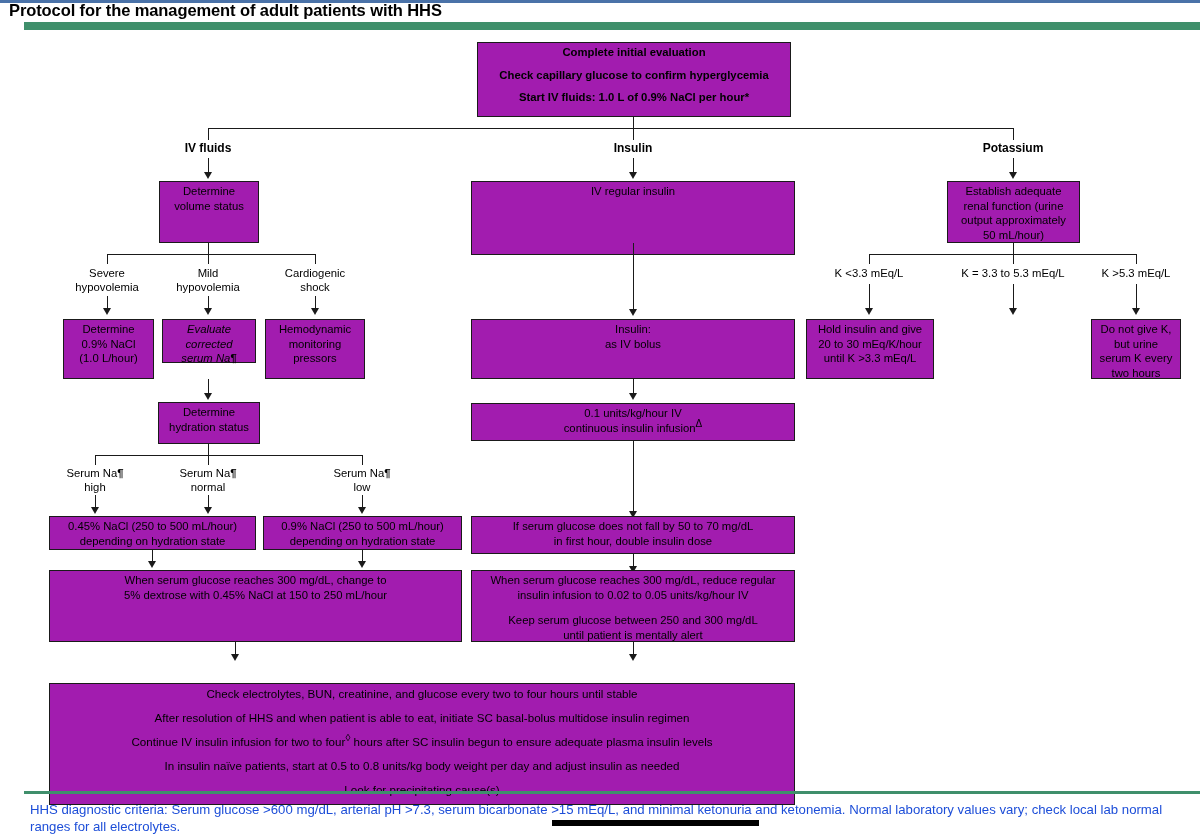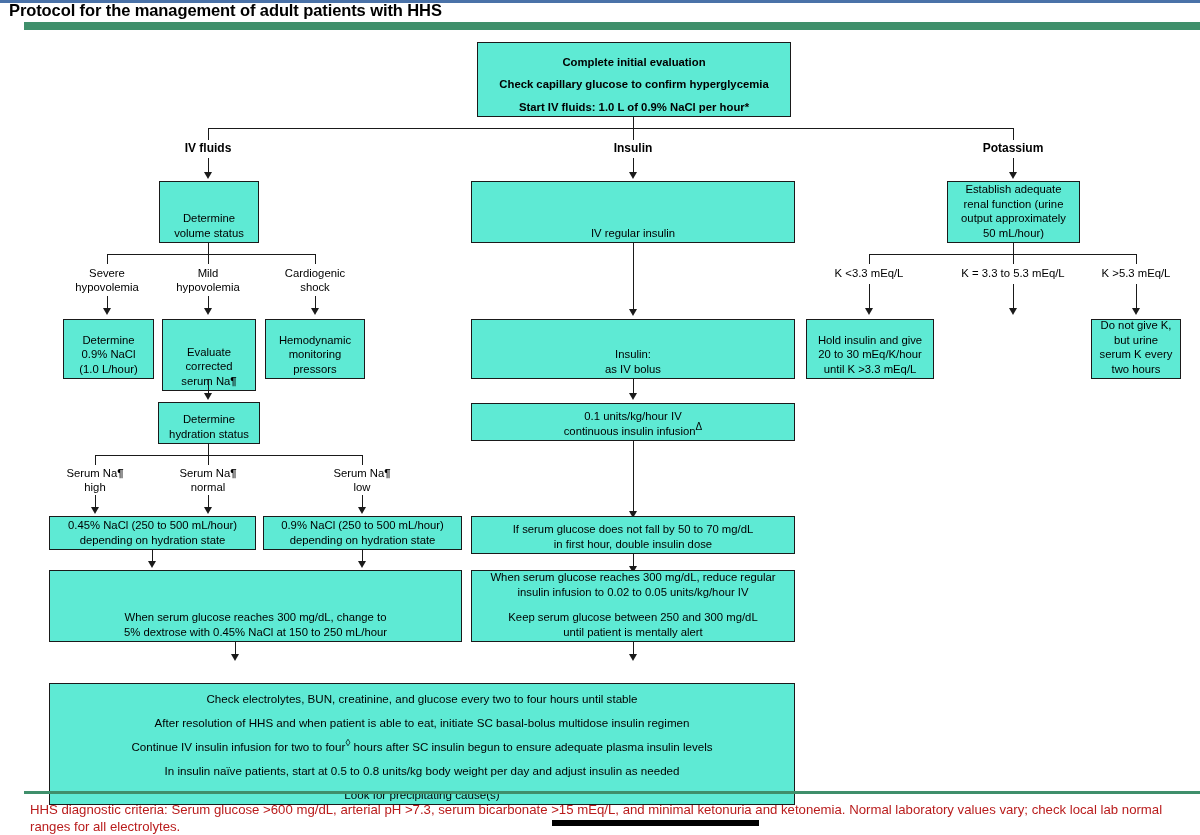--- a/index.html
+++ b/index.html
@@ -29,33 +29,33 @@
     background:#3f8f6b;
   }
 
   
   .footer-rule {
     position:absolute; left:24px; top:791px; width:1176px; height:3px;
     background:#3f8f6b;
   }
   .footer-text {
     position:absolute; left:30px; top:801px; width:1160px;
-    font-size:13.2px; line-height:17px; color:#b91c1c;
+    font-size:13.2px; line-height:17px; color:#1d4ed8;
   }
   .footer-blackbar {
     position:absolute; left:552px; top:820px; width:207px; height:6px;
     background:#000;
   }
 
   
   .box {
     position:absolute;
     border:1.4px solid #1a1a1a;
-    background:#5eead4;
-    display:flex; align-items:flex-end; justify-content:center;
+    background:#a21caf;
+    display:flex; align-items:flex-start; justify-content:center;
     text-align:center;
     font-size:11.3px;
     line-height:14.5px;
     padding:2px 4px;
   }
   .box.bold { font-weight:bold; }
   .box-lines { width:100%; }
   .box-lines .ln { display:block; }
   .box-lines .gap { display:block; height:11px; }
 
@@ -143,21 +143,21 @@
   <div class="vline" style="left:315px; top:296px; height:14px;"></div>
   <div class="arrow" style="left:311px; top:308px;"></div>
 
   <div class="box" style="left:63px; top:319px; width:91px; height:60px;">
     <span class="box-lines">
       <span class="ln">Determine</span>
       <span class="ln">0.9% NaCl</span>
       <span class="ln">(1.0 L/hour)</span>
     </span>
   </div>
-  <div class="box" style="left:162px; top:319px; width:94px; height:72px;">
+  <div class="box" style="left:162px; top:319px; width:94px; height:44px;font-style:italic;">
     <span class="box-lines">
       <span class="ln">Evaluate</span>
       <span class="ln">corrected</span>
       <span class="ln"><span>serum Na</span><span class="pil">¶</span></span>
     </span>
   </div>
   <div class="box" style="left:265px; top:319px; width:100px; height:60px;">
     <span class="box-lines">
       <span class="ln">Hemodynamic</span>
       <span class="ln">monitoring</span>
@@ -225,21 +225,21 @@
       <span class="ln">5% dextrose with 0.45% NaCl at 150 to 250 mL/hour</span>
     </span>
   </div>
 
   <div class="vline" style="left:235px; top:642px; height:14px;"></div>
   <div class="arrow" style="left:231px; top:654px;"></div>
 
   <div class="vline" style="left:633px; top:158px; height:16px;"></div>
   <div class="arrow" style="left:629px; top:172px;"></div>
 
-  <div class="box" style="left:471px; top:181px; width:324px; height:62px;">
+  <div class="box" style="left:471px; top:181px; width:324px; height:74px;">
     <span class="box-lines">
       <span class="ln">IV regular insulin</span>
     </span>
   </div>
 
   <div class="vline" style="left:633px; top:243px; height:68px;"></div>
   <div class="arrow" style="left:629px; top:309px;"></div>
 
   <div class="box" style="left:471px; top:319px; width:324px; height:60px;">
     <span class="box-lines">

